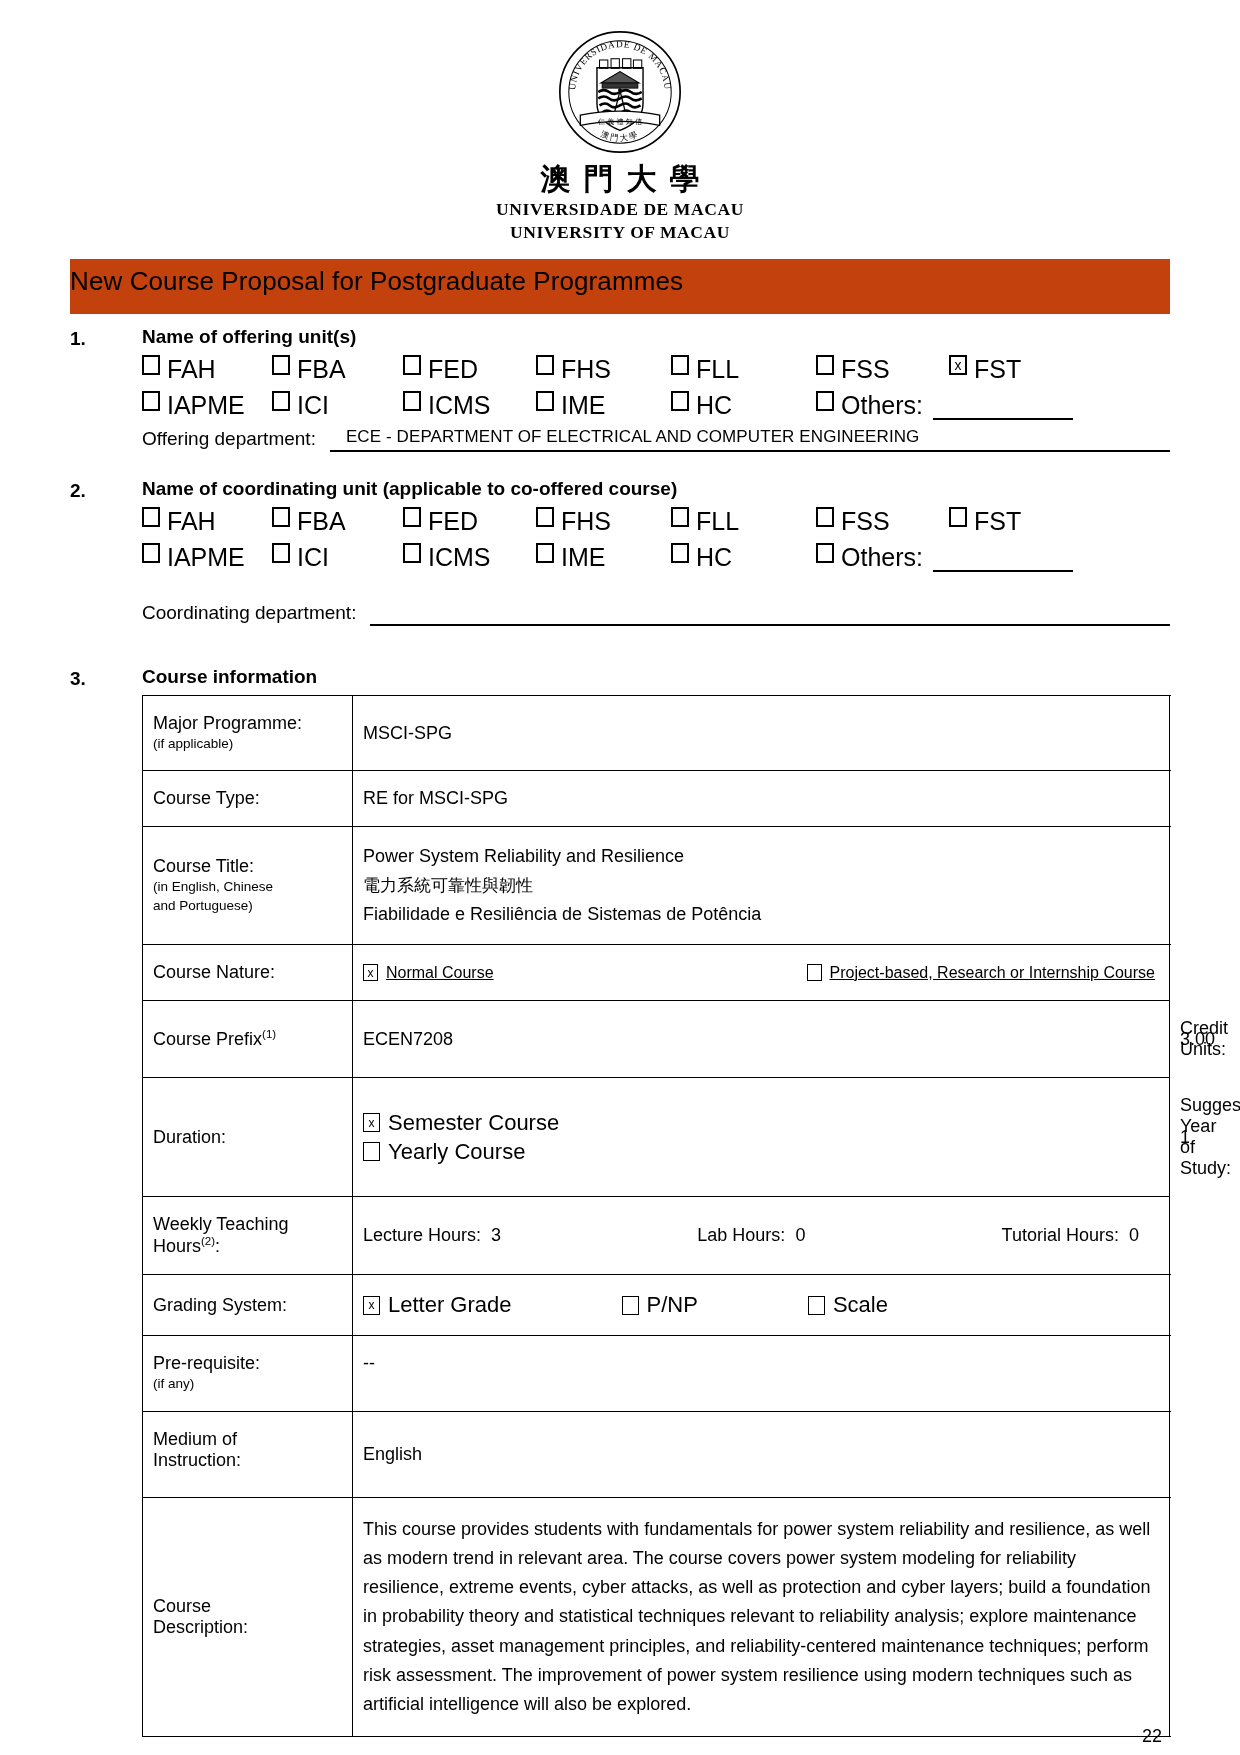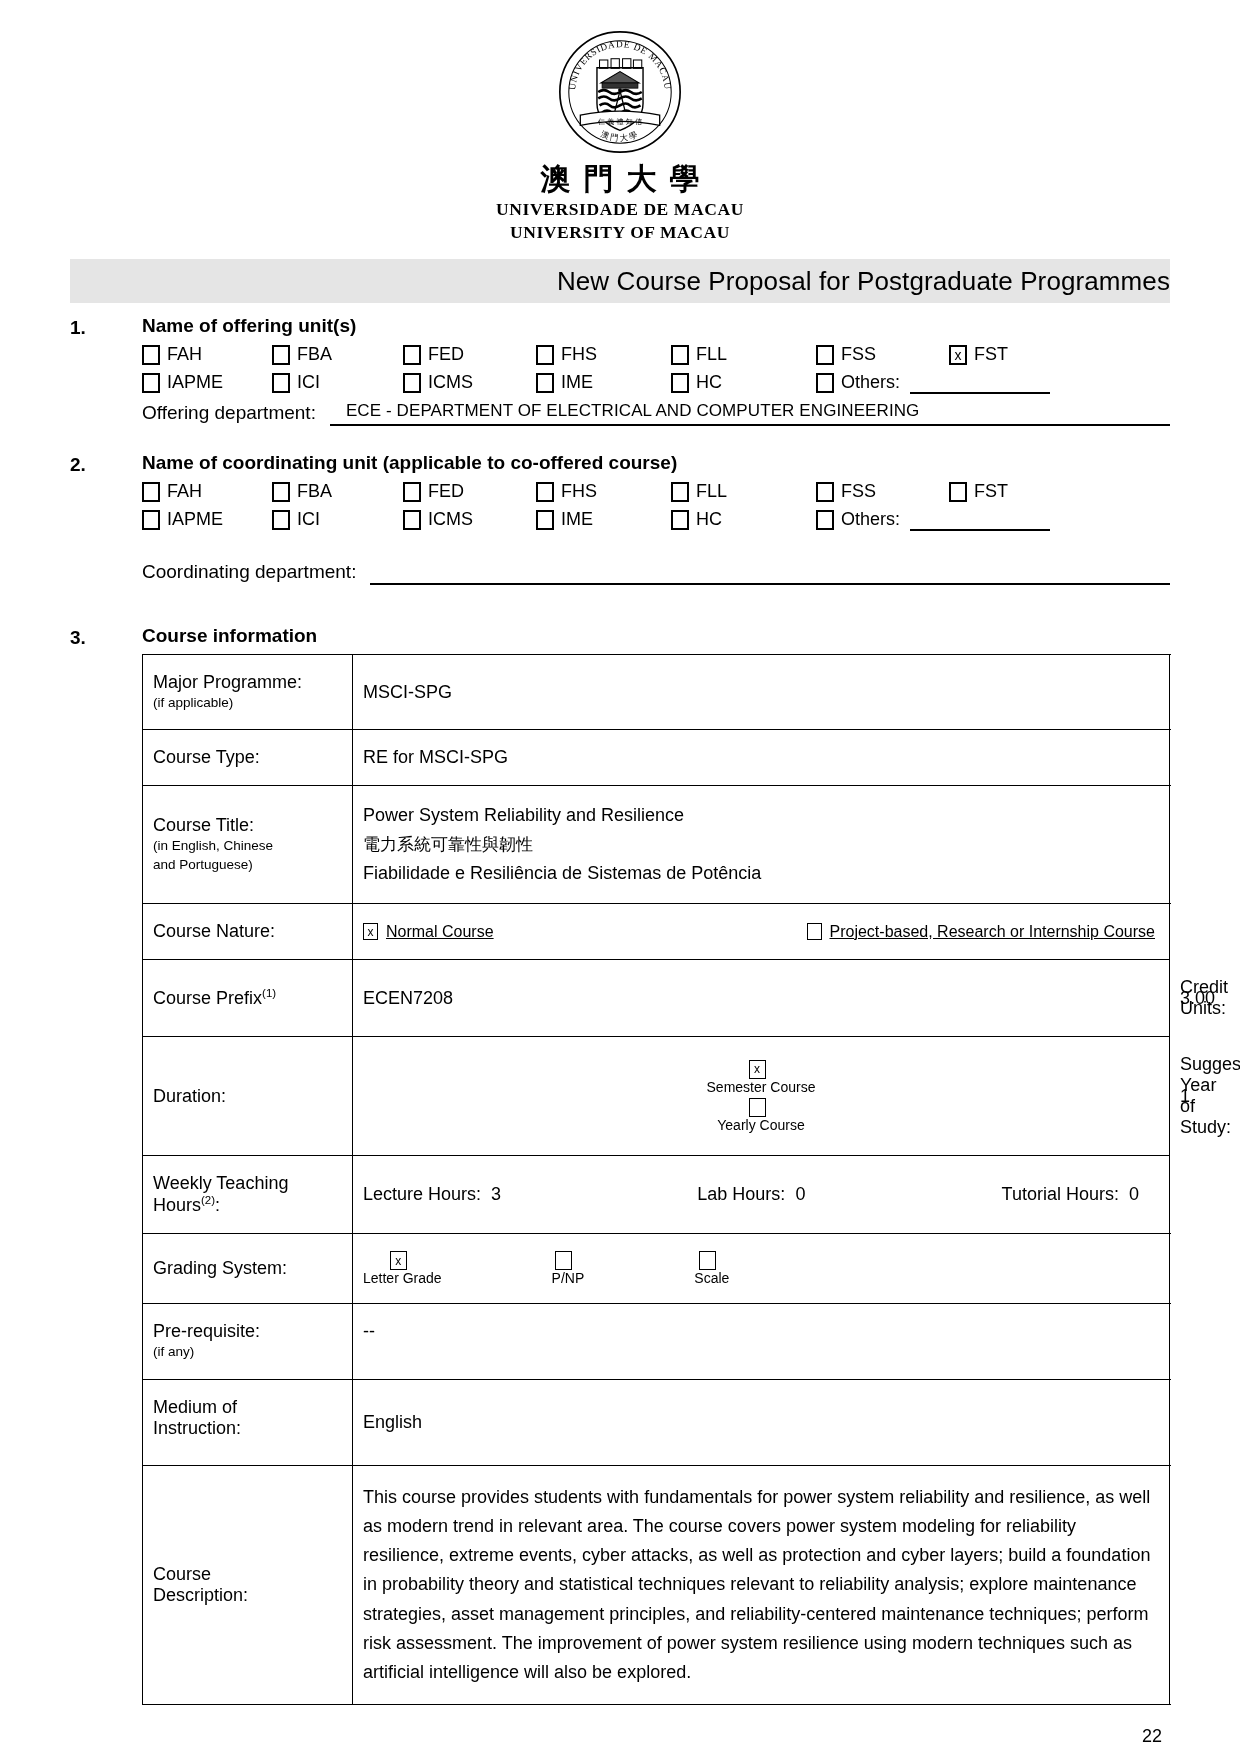--- a/index.html
+++ b/index.html
@@ -42,24 +42,24 @@
   .logo-pt, .logo-en {
     font-family: "Liberation Serif", serif;
     font-weight: 700;
     font-size: 17.5px;
     letter-spacing: .6px;
     line-height: 1.35;
   }
 
   
   .title-bar {
-    background: #e5e5e5;
-    text-align: right;
+    background: #c2410c;
+    text-align: left;
     font-size: 26px;
-    padding: 7px 0 6px;
+    padding: 7px 0 17px;
     margin-top: 14px;
     letter-spacing: .1px;
   }
 
   
   .section {
     display: flex;
     margin-top: 12px;
   }
   .sec-num {
@@ -77,22 +77,22 @@
   }
 
   
   .cb-row {
     display: flex;
     align-items: flex-start;
     margin-bottom: 7px;
   }
   .cb-cell {
     display: flex;
-    align-items: flex-end;
-    font-size: 18px;
+    align-items: flex-start;
+    font-size: 25px;
     white-space: nowrap;
   }
   .box {
     width: 18px; height: 20px;
     border: 2px solid #000;
     display: inline-block;
     margin-right: 7px;
     flex: 0 0 auto;
     position: relative;
     background: #fff;
@@ -158,21 +158,21 @@
   .title-lines div:last-child { margin-bottom: 2px; }
   .cjk { font-family: "DejaVu Sans", sans-serif; font-size: 17px; }
   .opt {
     display: flex;
     align-items: center;
     font-size: 16px;
     white-space: nowrap;
   }
   .opt .box { width: 15px; height: 17px; border-width: 1.6px; margin-right: 8px; }
   .opt .box.checked::after { font-size: 12px; }
-  .opt.lg { font-size: 14px; flex-direction: column; }
+  .opt.lg { font-size: 22px; }
   .opt.lg .box { width: 17px; height: 19px; }
 
   .dur-stack .opt { margin: 3px 0; }
   .hours-flex {
     display: flex;
     justify-content: space-between;
     font-size: 18px;
     padding-right: 20px;
   }
   .grade-flex {

